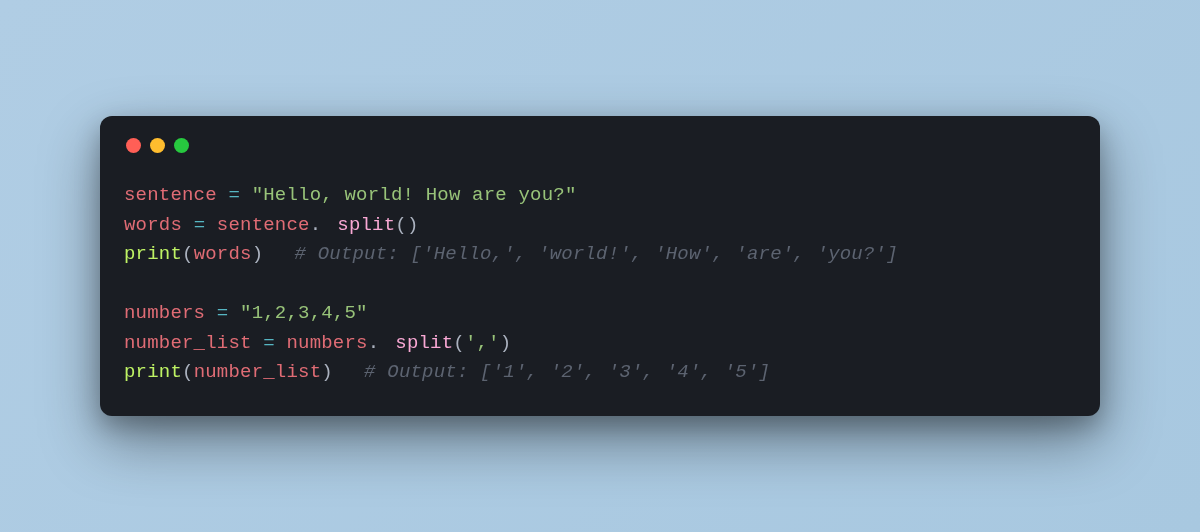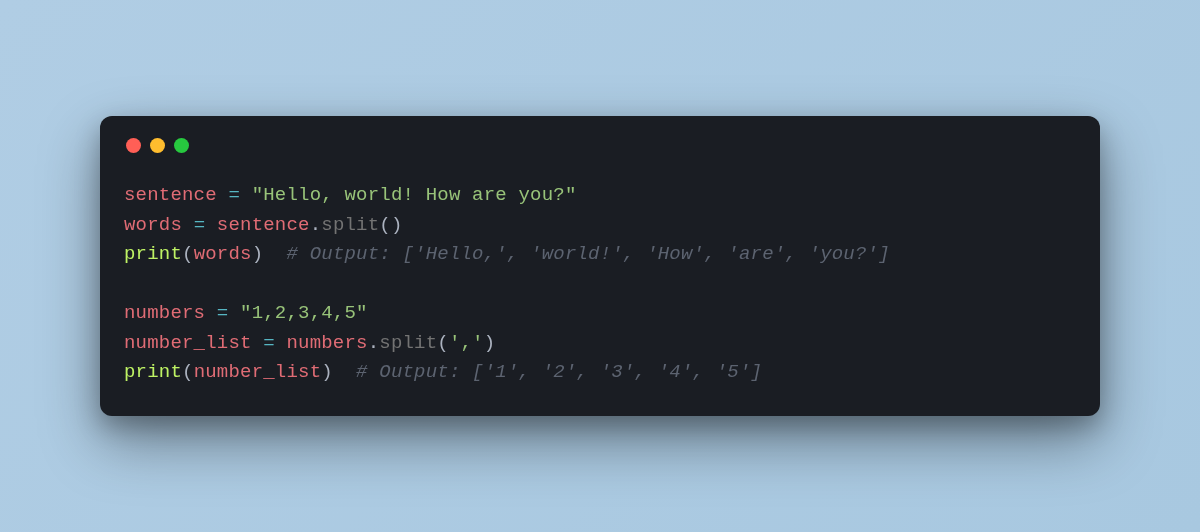--- a/index.html
+++ b/index.html
@@ -38,23 +38,23 @@
     font-size: 19px;
     line-height: 1.55;
     white-space: pre;
     color: #abb2bf;
     letter-spacing: 0.2px;
   }
   .tok-var   { color: #e06c75; }
   .tok-op    { color: #56b6c2; }
   .tok-str   { color: #98c379; }
   .tok-func  { color: #bef264; }
-  .tok-method{ color: #737373; }
+  .tok-method{ color: #f9a8d4; margin-left: 16px; }
   .tok-punc  { color: #abb2bf; }
-  .tok-comm  { color: #5c6370; font-style: italic; }
+  .tok-comm  { color: #5c6370; font-style: italic; margin-left: 8px; }
 </style>
 </head>
 <body>
 
 <div class="window">
   <div class="traffic-lights">
     <div class="dot red"></div>
     <div class="dot yellow"></div>
     <div class="dot green"></div>
   </div>

